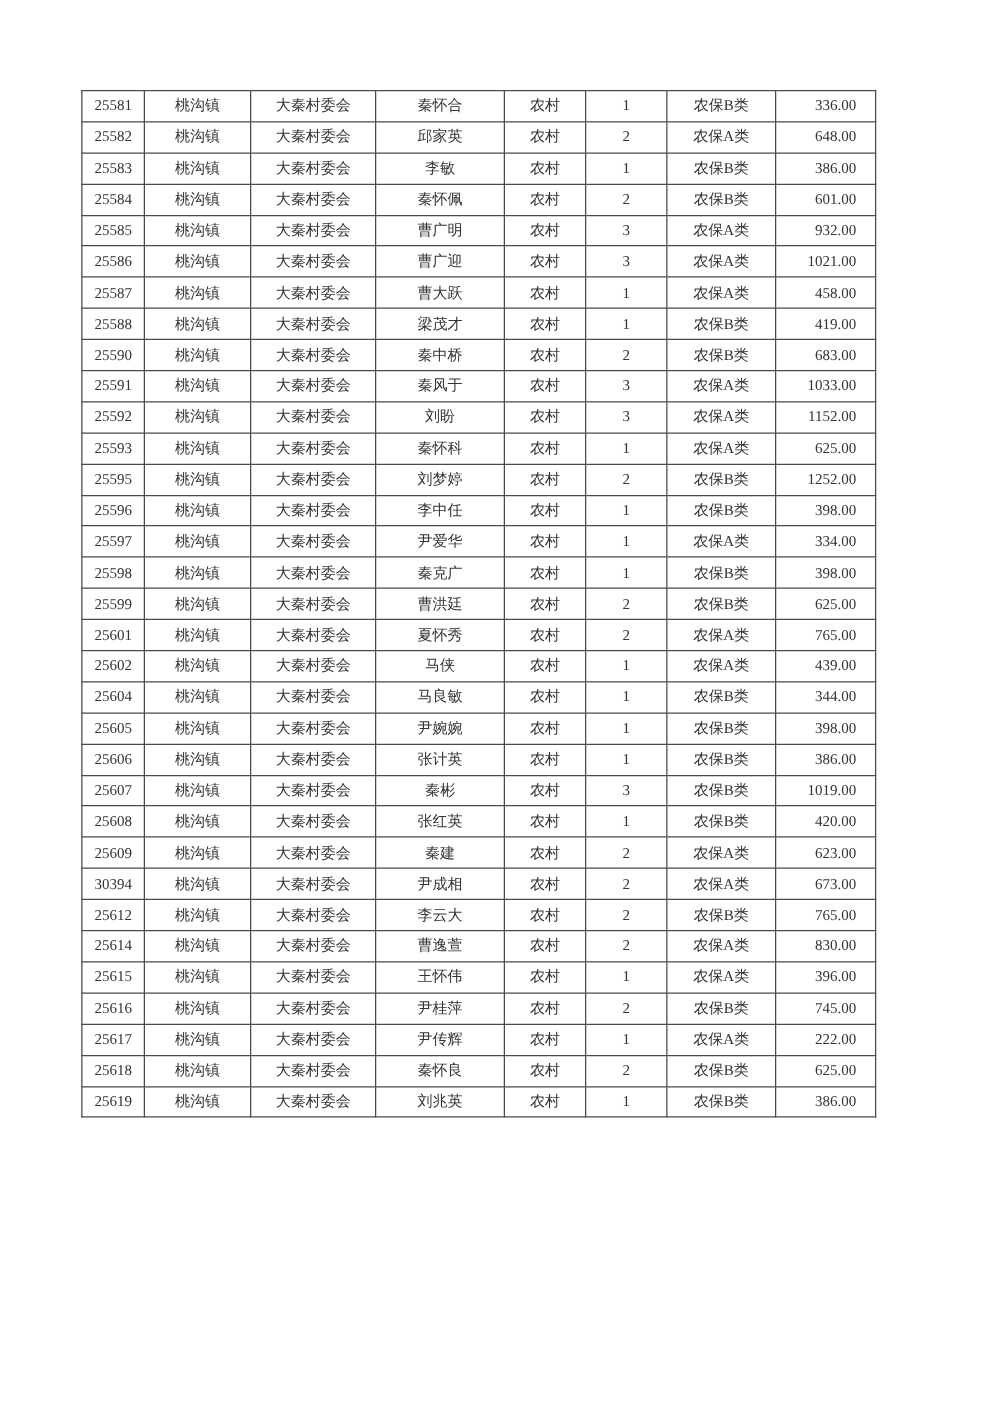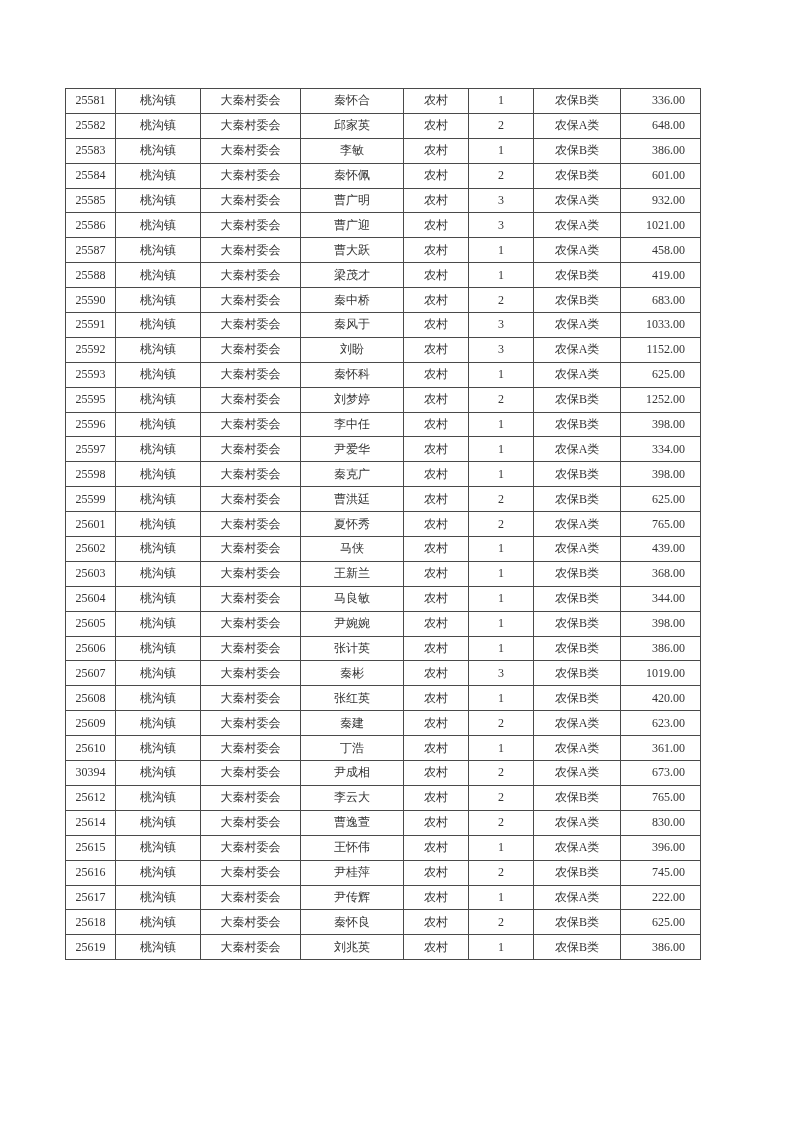--- a/index.html
+++ b/index.html
@@ -15,21 +15,21 @@
   .page {
     position: relative;
     width: 793px;
     height: 1122px;
     background: #ffffff;
     overflow: hidden;
   }
   table.data-table {
     position: absolute;
     left: 65px;
-    top: 88px;
+    top: 72px;
     width: 635px;
     border-collapse: collapse;
     table-layout: fixed;
   }
   table.data-table td {
     border: 1px solid #4a4a4a;
     font-size: 12px;
     color: #333333;
     text-align: center;
     vertical-align: middle;
@@ -243,30 +243,20 @@
           <td>25602</td>
           <td>桃沟镇</td>
           <td>大秦村委会</td>
           <td>马侠</td>
           <td>农村</td>
           <td>1</td>
           <td>农保A类</td>
           <td class="amount">439.00</td>
         </tr>
         <tr>
-          <td>25603</td>
-          <td>桃沟镇</td>
-          <td>大秦村委会</td>
-          <td>王新兰</td>
-          <td>农村</td>
-          <td>1</td>
-          <td>农保B类</td>
-          <td class="amount">368.00</td>
-        </tr>
-        <tr>
           <td>25604</td>
           <td>桃沟镇</td>
           <td>大秦村委会</td>
           <td>马良敏</td>
           <td>农村</td>
           <td>1</td>
           <td>农保B类</td>
           <td class="amount">344.00</td>
         </tr>
         <tr>
@@ -311,30 +301,20 @@
         </tr>
         <tr>
           <td>25609</td>
           <td>桃沟镇</td>
           <td>大秦村委会</td>
           <td>秦建</td>
           <td>农村</td>
           <td>2</td>
           <td>农保A类</td>
           <td class="amount">623.00</td>
-        </tr>
-        <tr>
-          <td>25610</td>
-          <td>桃沟镇</td>
-          <td>大秦村委会</td>
-          <td>丁浩</td>
-          <td>农村</td>
-          <td>1</td>
-          <td>农保A类</td>
-          <td class="amount">361.00</td>
         </tr>
         <tr>
           <td>30394</td>
           <td>桃沟镇</td>
           <td>大秦村委会</td>
           <td>尹成相</td>
           <td>农村</td>
           <td>2</td>
           <td>农保A类</td>
           <td class="amount">673.00</td>

